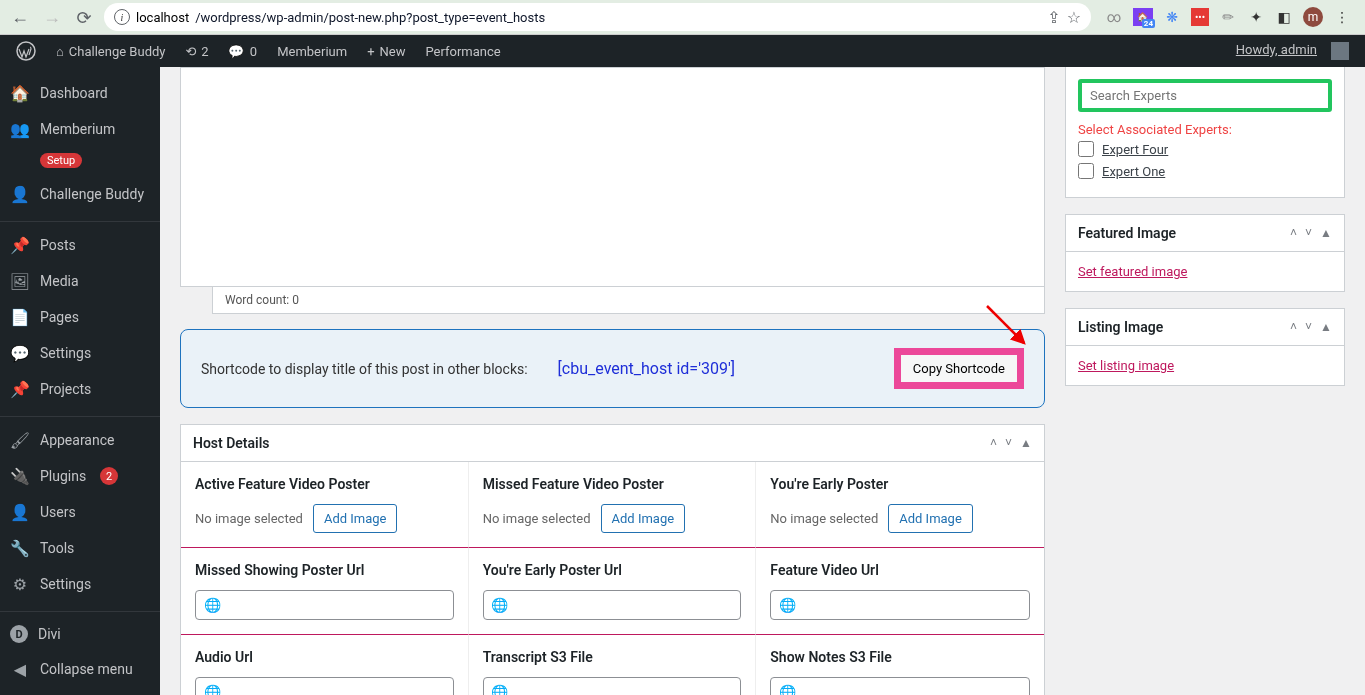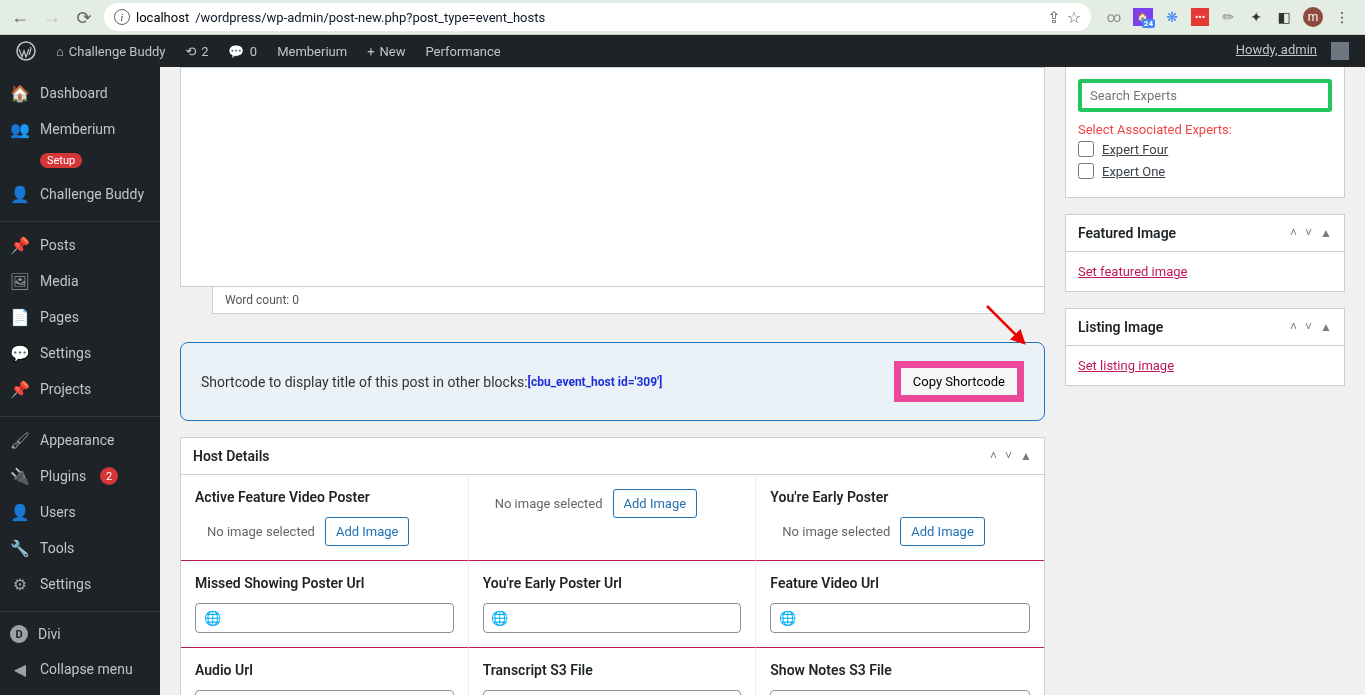--- a/index.html
+++ b/index.html
@@ -27,39 +27,39 @@
 .menu-sep { height: 5px; border-bottom: 1px solid #32373c; margin: 5px 0; }
 
 .content { flex: 1; overflow-y: auto; padding: 0 20px 20px; position: relative; }
 .main-col { display: flex; gap: 20px; align-items: flex-start; }
 .left-col { flex: 1; min-width: 0; }
 .right-col { width: 280px; flex-shrink: 0; }
 
 .editor-area { background: #fff; border: 1px solid #ccd0d4; height: 220px; margin-bottom: 0; }
 .word-count { border: 1px solid #ccd0d4; border-top: none; padding: 6px 12px; font-size: 12px; color: #555; background: #fff; margin-left: 32px; }
 
-.shortcode-box { background: #eaf2f8; border: 1px solid #1e73be; border-radius: 8px; padding: 18px 20px; margin-top: 28px; display: flex; align-items: center; }
+.shortcode-box { background: #eaf2f8; border: 1px solid #1e73be; border-radius: 8px; padding: 18px 20px; margin-top: 15px; display: flex; align-items: center; gap: 30px; }
 .shortcode-label { font-size: 14px; color: #333; }
-.shortcode-code { color: #1e2ed8; font-size: 12px; font-weight: 700; flex: 1; }
+.shortcode-code { color: #1e2ed8; font-size: 16px; font-weight: 400; flex: 1; }
 .copy-btn { background: #f6f7f7; border: 7px solid #ec4899; padding: 6px 12px; cursor: pointer; font-size: 13px; }
 
 .postbox { background: #fff; border: 1px solid #ccd0d4; margin-top: 16px; }
 .postbox-header { display: flex; align-items: center; justify-content: space-between; padding: 10px 12px; border-bottom: 1px solid #ccd0d4; }
 .postbox-title { font-size: 14px; font-weight: 600; color: #1d2327; text-align: center; }
 .postbox-toggles { display: flex; gap: 8px; color: #787c82; }
 .postbox-toggle { cursor: pointer; font-size: 12px; }
 .postbox-body { padding: 12px; }
 .postbox-link { color: #be185d; text-decoration: underline; cursor: pointer; font-size: 13px; }
 
 .host-grid { display: grid; grid-template-columns: 1fr 1fr 1fr; }
 .host-cell { border-right: 1px solid #eee; border-bottom: 1px solid #be185d; padding: 14px; }
 .host-cell:nth-child(3n) { border-right: none; }
 .field-label { font-weight: 600; font-size: 14px; color: #1d2327; margin-bottom: 12px; }
 .img-row { display: flex; align-items: center; gap: 10px; }
-.img-status { color: #666; font-size: 13px; margin-left: 12px; }
+.img-status { color: #666; font-size: 13px; }
 .add-img-btn { border: 1px solid #2271b1; color: #2271b1; background: #fff; padding: 6px 10px; border-radius: 3px; cursor: pointer; font-size: 13px; }
 .url-input { display: flex; align-items: center; border: 1px solid #8c8f94; border-radius: 4px; height: 30px; padding: 0 8px; gap: 6px; }
 .url-input input { border: none; outline: none; flex: 1; font-size: 13px; }
 .globe { color: #8c8f94; font-size: 14px; }
 
 .search-input { width: 100%; border: 4px solid #22c55e; border-radius: 3px; padding: 5px 8px; font-size: 13px; margin-bottom: 10px; }
 .expert-label { font-size: 13px; color: #ef4444; margin-bottom: 4px; }
 .checkbox-row { display: flex; align-items: center; gap: 8px; margin-bottom: 6px; text-decoration: underline; }
 .checkbox-row input { width: 16px; height: 16px; }
 
@@ -226,20 +226,21 @@
           </div>
           <div class="host-grid">
             <div class="host-cell">
               <div class="field-label">Active Feature Video Poster</div>
               <div class="img-row">
                   <span class="img-status">No image selected</span>
                   <button class="add-img-btn">Add Image</button>
                 </div>
             </div>
             <div class="host-cell">
+              <div class="field-label">Missed Feature Video Poster</div>
               <div class="img-row">
                   <span class="img-status">No image selected</span>
                   <button class="add-img-btn">Add Image</button>
                 </div>
             </div>
             <div class="host-cell">
               <div class="field-label">You're Early Poster</div>
               <div class="img-row">
                   <span class="img-status">No image selected</span>
                   <button class="add-img-btn">Add Image</button>

